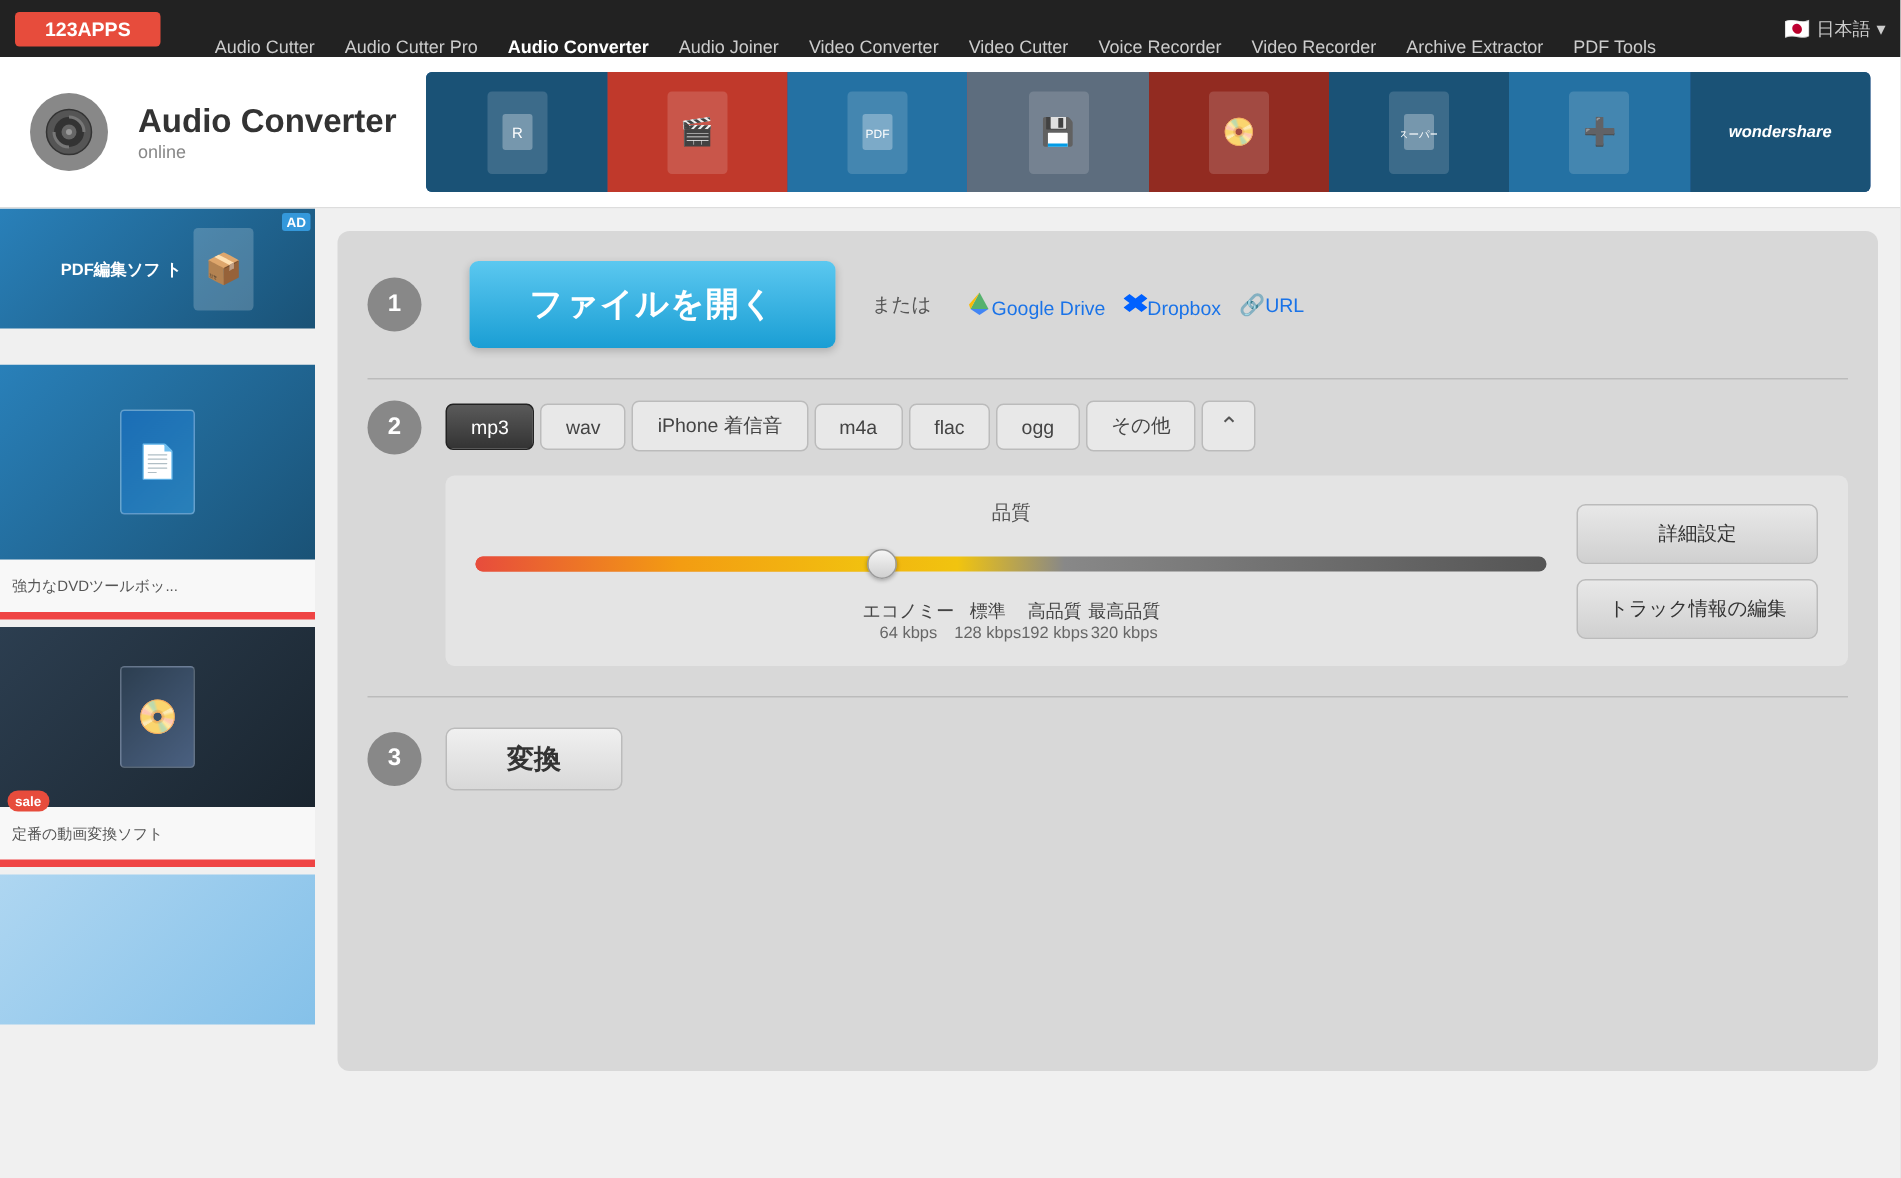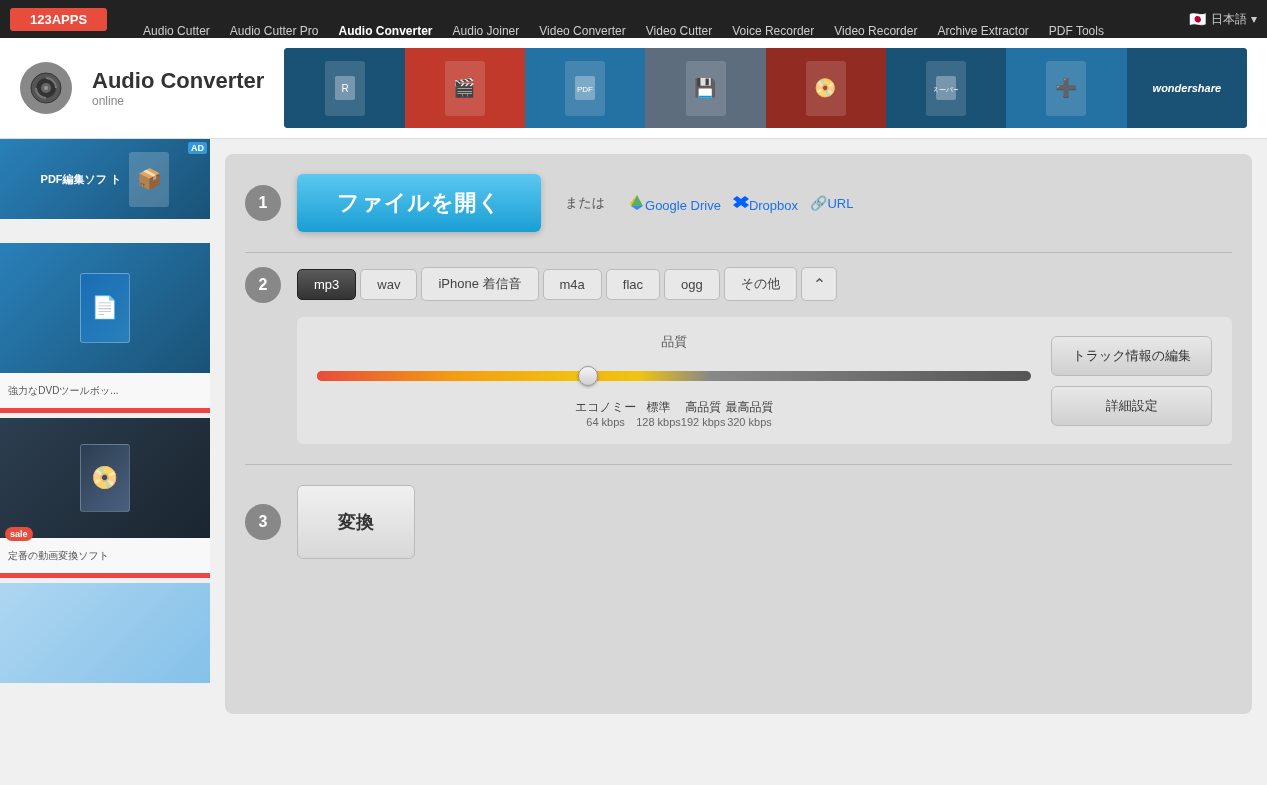--- a/index.html
+++ b/index.html
@@ -227,20 +227,21 @@
       color: white;
       border: none;
       border-radius: 6px;
       padding: 1px 40px;
       height: 58px;
       font-size: 22px;
       cursor: pointer;
       font-weight: bold;
       letter-spacing: 1px;
       box-shadow: 0 2px 6px rgba(0,0,0,0.2);
+      margin-left: 16px;
     }
     .or-text {
       color: #555;
       font-size: 13px;
       margin: 0 8px;
     }
     .cloud-links {
       display: flex;
       gap: 12px;
       align-items: center;
@@ -386,21 +387,21 @@
     .step3-row {
       display: flex;
       align-items: center;
       margin-top: 20px;
       gap: 16px;
     }
     .convert-btn {
       background: linear-gradient(to bottom, #f0f0f0, #d8d8d8);
       border: 1px solid #bbb;
       border-radius: 6px;
-      padding: 24px 40px;
+      padding: 8px 40px;
       font-size: 18px;
       color: #333;
       cursor: pointer;
       font-weight: bold;
     }
 
     
     .separator {
       height: 1px;
       background: #bbb;
@@ -598,22 +599,22 @@
                   <div class="label">高品質</div>
                   <div class="kbps">192 kbps</div>
                 </div>
                 <div class="quality-marker">
                   <div class="label">最高品質</div>
                   <div class="kbps">320 kbps</div>
                 </div>
               </div>
             </div>
             <div class="quality-right">
+              <button class="settings-btn">詳細設定</button>
               <button class="settings-btn">トラック情報の編集</button>
-              <button class="settings-btn">詳細設定</button>
             </div>
           </div>
         </div>
       </div>
 
       <div class="separator"></div>
 
       <div class="step3-row">
         <div class="step-number">3</div>
         <button class="convert-btn">変換</button>

